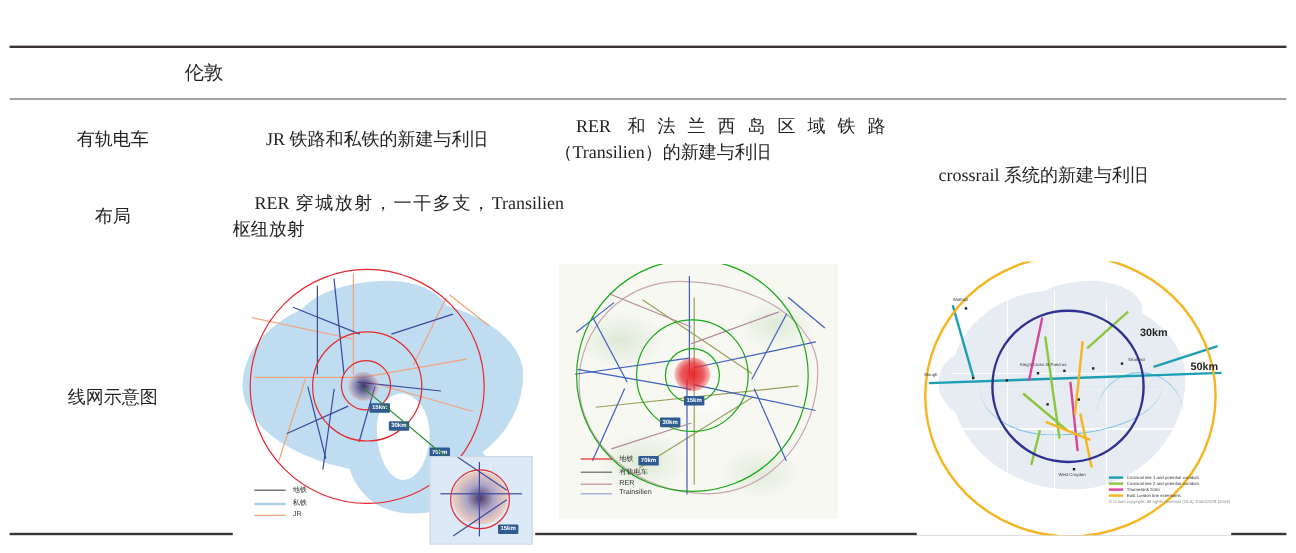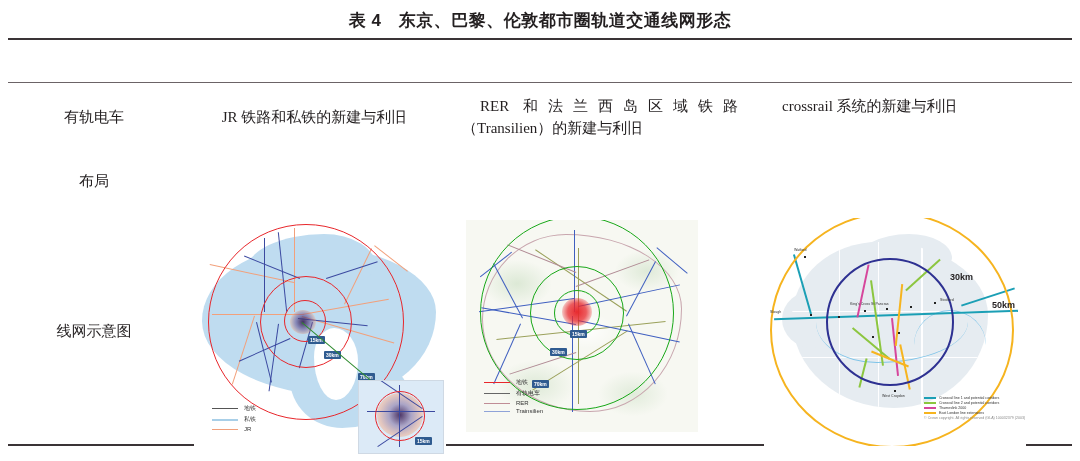--- a/index.html
+++ b/index.html
@@ -96,20 +96,21 @@
     padding-right: 10px;
     text-indent: 18px;
   }
   .just2 {
     text-align: justify;
     text-align-last: left;
     text-justify: inter-character;
     padding-left: 16px;
     padding-right: 18px;
     text-indent: 18px;
+    margin-top: 41px;
   }
   .row-form { height: 50px; }
   .row-layout { height: 52px; }
 
   
   .row-maps { padding-top: 6px; }
   .row-maps .c-label {
     text-align: center;
     font-size: 15px;
     padding-top: 104px;
@@ -250,40 +251,41 @@
     font-weight: bold;
     font-size: 9px;
     color: #231f20;
   }
 </style>
 </head>
 <body>
 
 <div class="page">
 
-  <div class="table-title">表 4　东京、巴黎、伦敦都市圈轨道交通线网形态</div>
 
   <div class="rule rule-top"></div>
   <div class="rule rule-header"></div>
   <div class="rule rule-bottom"></div>
 
   <div class="tbl">
 
     <div class="row row-head">
+      <div class="cell c-london">伦敦</div>
     </div>
 
     <div class="row row-text row-form">
       <div class="cell c-label">有轨电车</div>
       <div class="cell c-tokyo">JR 铁路和私铁的新建与利旧</div>
       <div class="cell c-paris just">RER 和法兰西岛区域铁路（Transilien）的新建与利旧</div>
       <div class="cell c-london just2">crossrail 系统的新建与利旧</div>
     </div>
 
     <div class="row row-text row-layout">
       <div class="cell c-label">布局</div>
+      <div class="cell c-paris just">RER 穿城放射，一干多支，Transilien 枢纽放射</div>
     </div>
 
     <div class="row row-maps">
 
       <div class="cell c-label">线网示意图</div>
 
       <div class="cell c-tokyo">
         <div class="map-wrap">
           <div class="map" id="map-tokyo">
 

